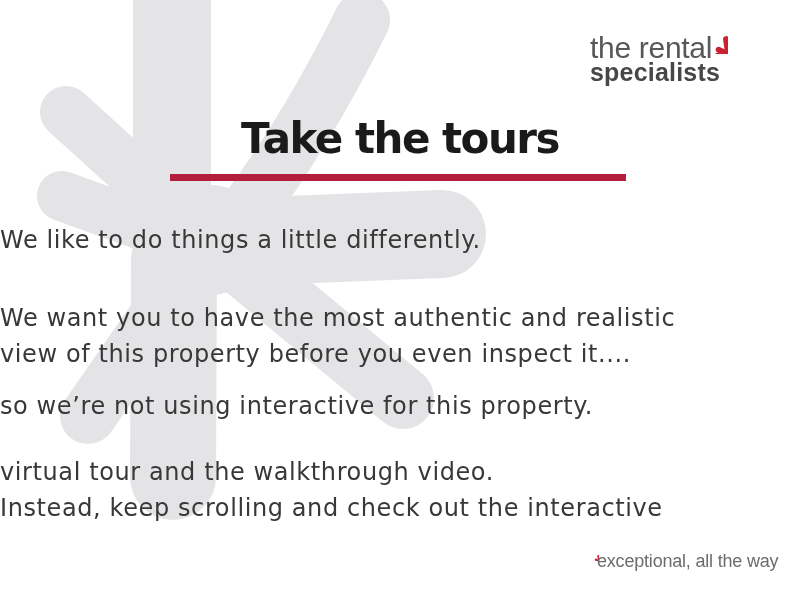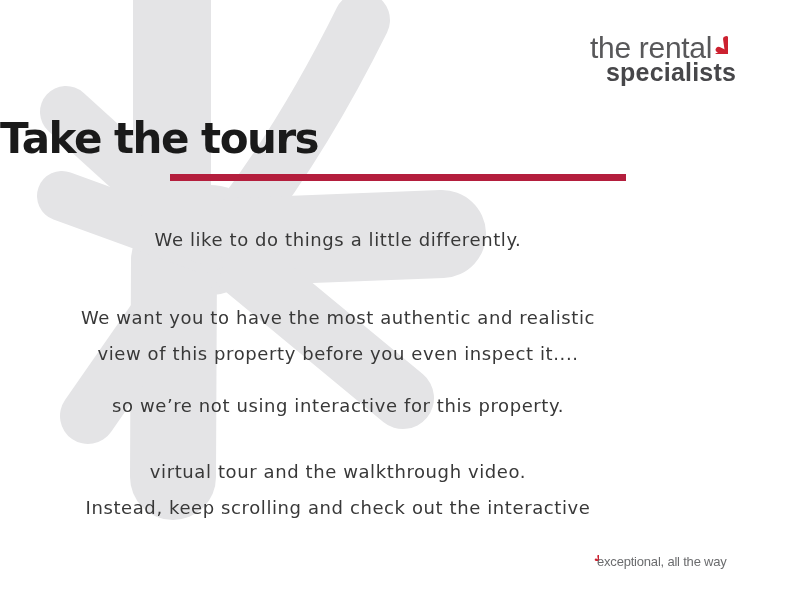--- a/index.html
+++ b/index.html
@@ -22,54 +22,54 @@
   
   .logo { position: absolute; left: 590px; top: 36px; z-index: 2; }
   .logo-line1 {
     font-family: "Liberation Sans", sans-serif;
     font-size: 30px; font-weight: 400; letter-spacing: -0.3px;
     color: var(--logo-gray-1, #58585a); line-height: 24px;
   }
   .logo-line2 {
     font-family: "Liberation Sans", sans-serif;
     font-size: 25px; font-weight: 700; letter-spacing: 0.2px;
-    color: var(--logo-gray-2, #47474a); line-height: 24px; margin-left: 16px;
+    color: var(--logo-gray-2, #47474a); line-height: 24px;
   }
   .logo-asterisk { position: absolute; left: 690px; top: 16px; z-index: 1; color: var(--brand-red, #cc2130); }
 
   
   .title {
     position: absolute; left: 0; top: 114px; width: 800px;
+    text-align: center;
     font-size: 42px; font-weight: 700; letter-spacing: -1.5px;
     color: var(--title-color, #1a1a1a);
   }
   .title-underline {
     position: absolute; left: 170px; top: 174px;
     width: 456px; height: 7px;
     background: var(--underline-red, #b41e3d);
   }
 
   
   .para {
     position: absolute; left: 0; width: 676px;
-    text-align: center;
-    font-size: 18px; font-weight: 400; letter-spacing: 0.6px;
+    font-size: 24px; font-weight: 400; letter-spacing: 0.6px;
     color: var(--body-color, #383838);
     line-height: 36px;
   }
   .para-1 { top: 224px; line-height: 32px; }
   .para-2 { top: 300px; }
   .para-3 { top: 390px; line-height: 32px; }
   .para-4 { top: 454px; }
 
   
   .tagline { position: absolute; left: 597px; top: 551px; }
   .tagline-text {
     font-family: "Liberation Sans", sans-serif;
-    font-size: 13px; letter-spacing: -0.2px;
+    font-size: 18px; letter-spacing: -0.2px;
     color: var(--tagline-gray, #6b6c6e);
   }
   .tagline-asterisk { position: absolute; left: 586px; top: 548px; color: var(--brand-red, #cc2130); }
 </style>
 </head>
 <body>
 
 <div class="stage">
 
   <svg width="0" height="0" style="position:absolute">

